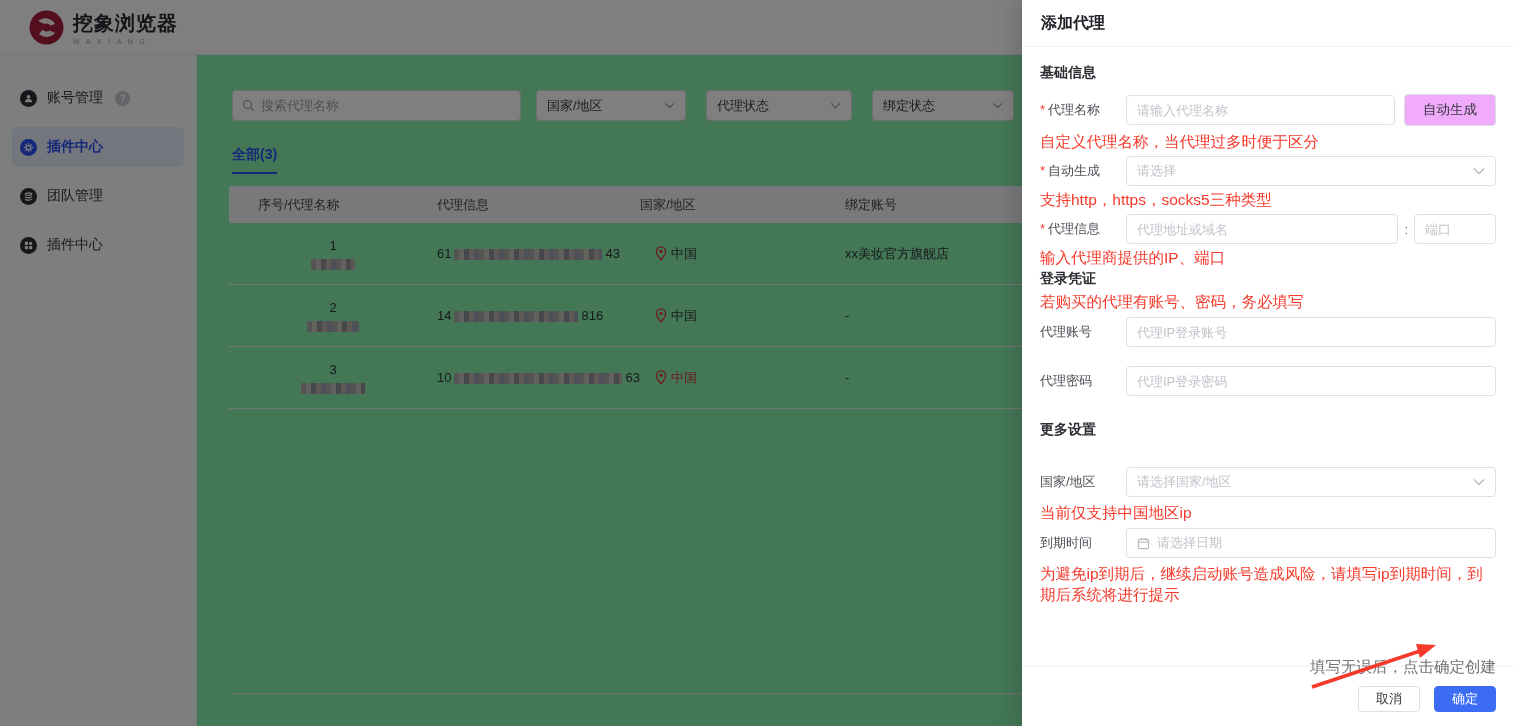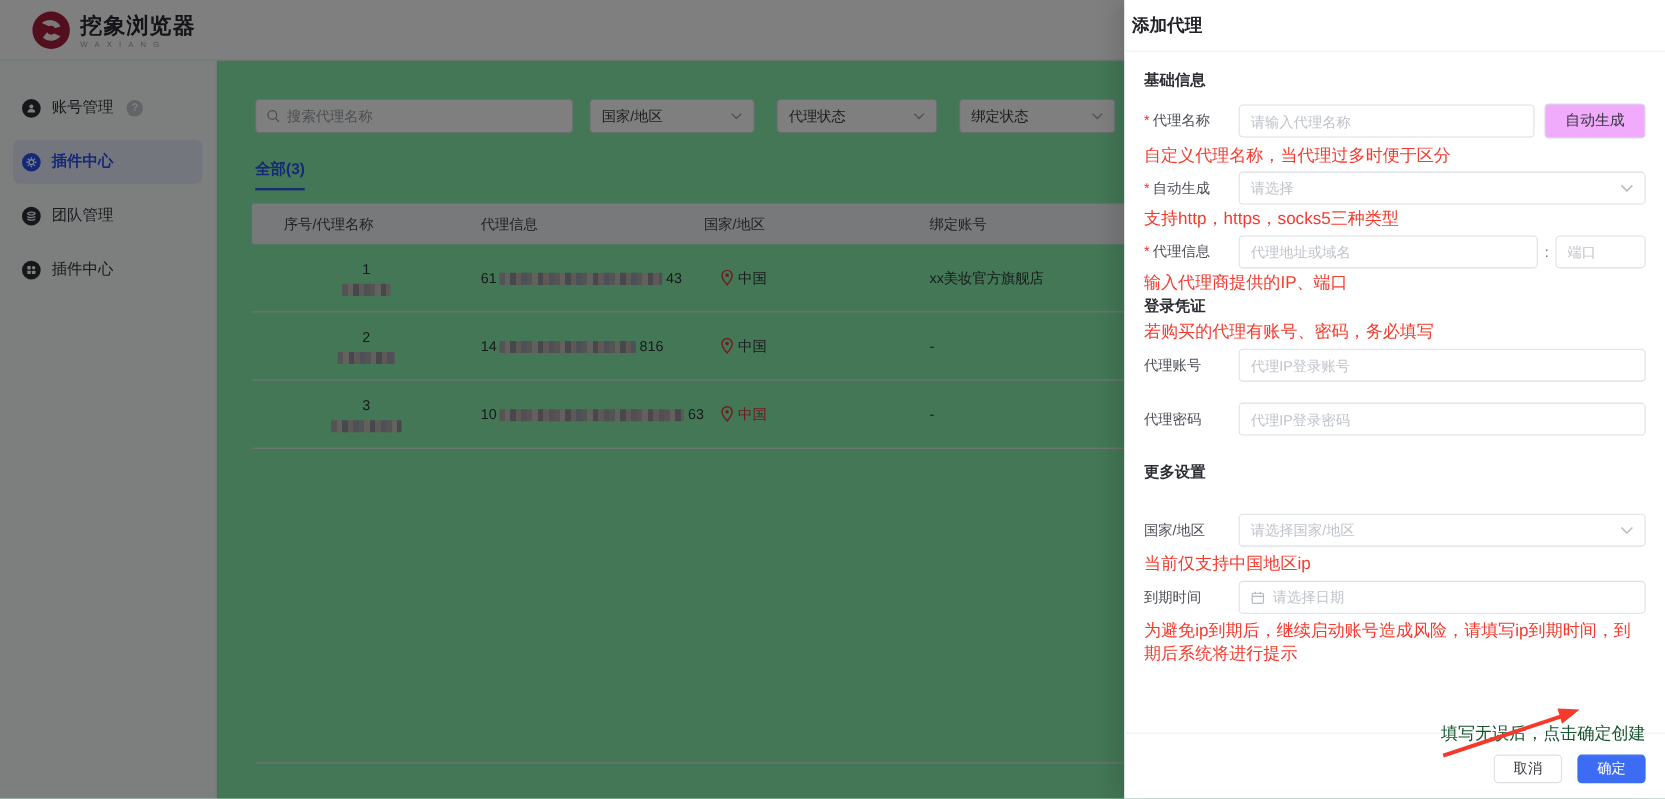--- a/index.html
+++ b/index.html
@@ -65,21 +65,21 @@
   .country-red { color:#d6363f; }
 
   .bottom-line { position:absolute; left:35px; right:0; top:638px; border-top:1px solid #e6e7ea; }
 
   
   .overlay { position:absolute; inset:0; background:rgba(0,0,0,0.5); z-index:10; }
 
   
   .drawer { position:absolute; top:0; right:0; width:492px; height:726px; background:#fff; z-index:20;
     box-shadow:-8px 0 18px rgba(0,0,0,0.12); display:flex; flex-direction:column; }
-  .d-header { padding:13px 7px 12px; font-size:16px; font-weight:700; color:#202127;
+  .d-header { padding:13px 19px 12px; font-size:16px; font-weight:700; color:#202127;
     border-bottom:1px solid #f0f0f0; }
   .d-body { flex:1; padding:0 18px; overflow:hidden; }
   .sec-title { font-size:14px; font-weight:700; color:#2c2e33; margin-top:17px; }
   .frow { display:flex; align-items:center; margin-top:12px;justify-content:space-between; }
   .flabel { width:86px; flex:0 0 86px; font-size:13px; color:#4b4e55; }
   .req { color:#f5392b; margin-right:3px; }
   .fctrl { flex:1; display:flex; align-items:center; }
   .inp { height:30px; border:1px solid #dcdfe4; border-radius:4px; width:100%;
     padding:0 10px; font-size:13px; color:#333; outline:none; background:#fff; font-family:inherit; }
   .inp::placeholder { color:#bfc3c9; }
@@ -90,21 +90,21 @@
     border:1px solid #dcdfe4; border-radius:4px; font-size:13.5px; color:#33353b; cursor:pointer; font-family:inherit; }
   .colon { margin:0 6px; color:#6b6e74; font-size:13px; }
   .port { width:82px; flex:0 0 82px; }
   .date-box { gap:7px; justify-content:flex-start; }
   .note { color:#f5392b; font-size:15.5px; line-height:21px; margin-top:5px; font-weight:500; }
   .note.tight { margin-top:3px; }
   .row-gap { margin-top:19px; }
 
   
   .d-footer { border-top:1px solid #f0f0f0; padding:0 18px 14px; position:relative; }
-  .f-note { text-align:right; color:#14532d; font-size:15.5px; font-weight:500; margin-top:-10px; }
+  .f-note { text-align:right; color:#737373; font-size:15.5px; font-weight:500; margin-top:-10px; }
   .f-btns { display:flex; justify-content:flex-end; gap:14px; margin-top:8px; }
   .btn { height:26px; border-radius:4px; font-size:13px; cursor:pointer; padding:0 17px; font-family:inherit; }
   .btn-cancel { background:#fff; border:1px solid #dcdfe4; color:#33353b; }
   .btn-confirm { background:#3b6cf3; border:1px solid #3b6cf3; color:#fff; }
   .arrow-svg { position:absolute; left:280px; top:-32px; width:150px; height:60px; pointer-events:none; }
 </style>
 </head>
 <body>
 
 <div class="app">

